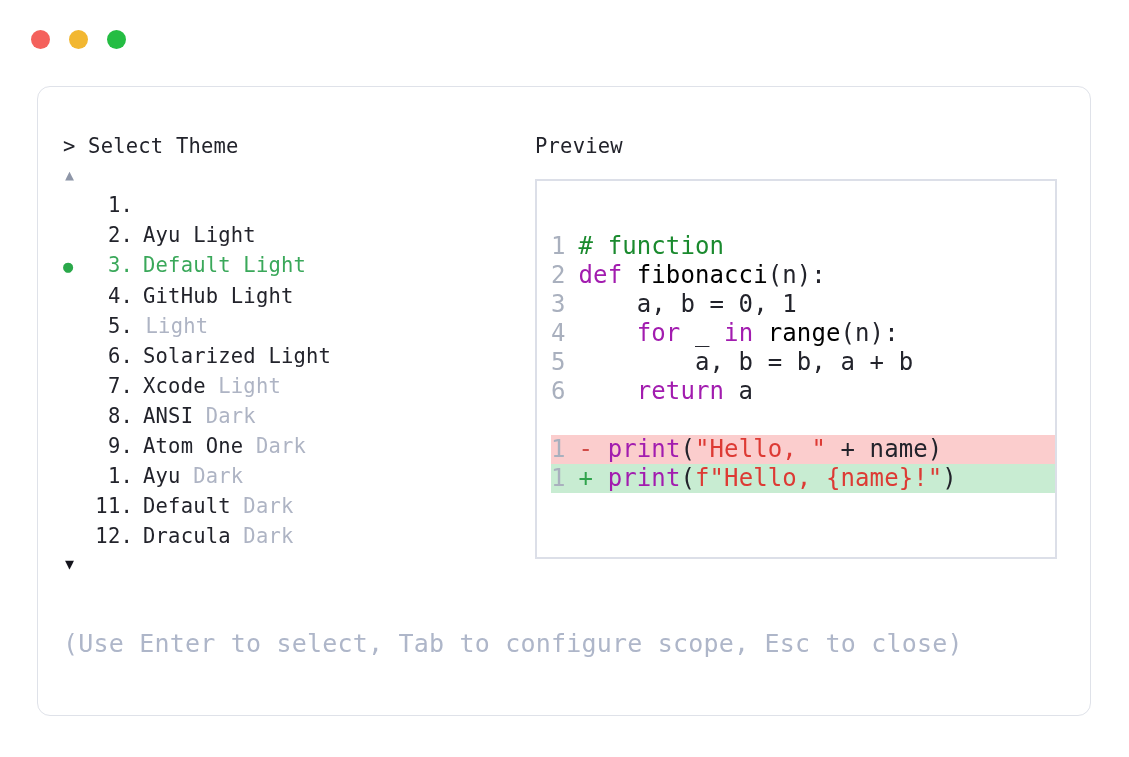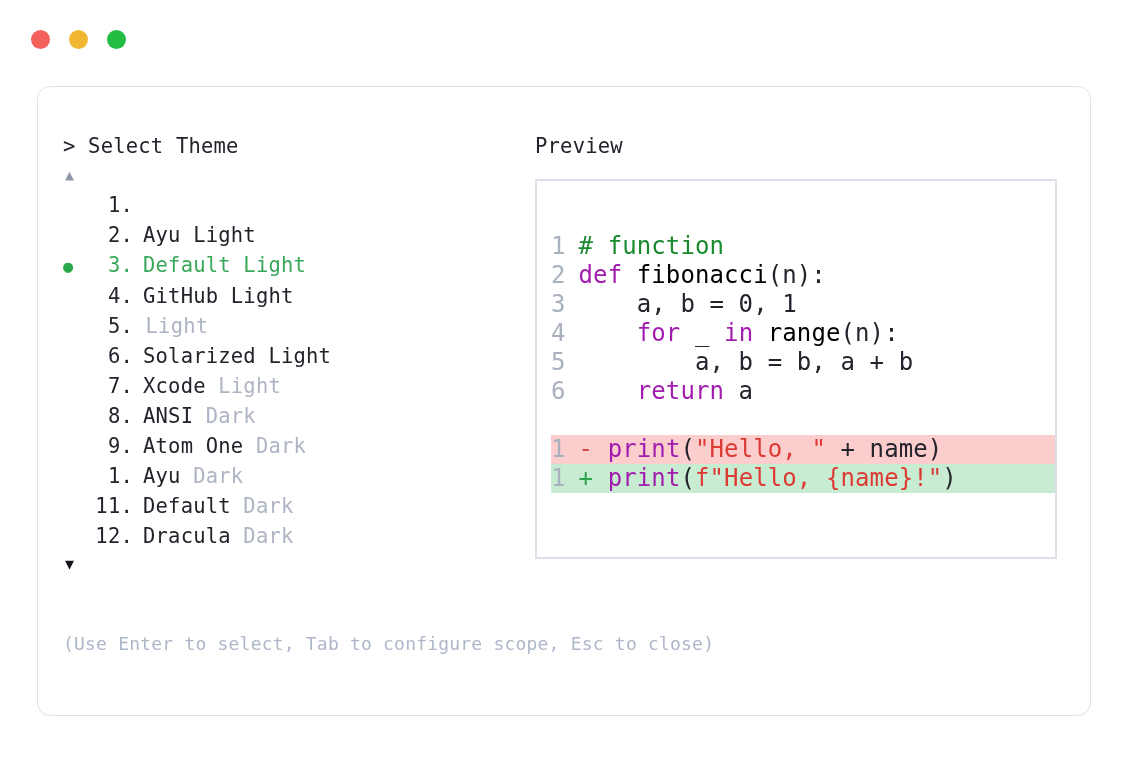--- a/index.html
+++ b/index.html
@@ -163,21 +163,21 @@
   .t-kw      { color: #a21caf; }
   .t-fn      { color: #000000; }
   .t-str     { color: #dd3a34; }
   .t-plain   { color: #22232b; }
 
   
   .footer {
     position: absolute;
     left: 25px;
     bottom: 57px;
-    font-size: 18px;
+    font-size: 25px;
     line-height: 28px;
     color: #aeb6c9;
     letter-spacing: 0.2px;
     white-space: pre;
   }
 </style>
 </head>
 <body>
 
 <div class="titlebar">

